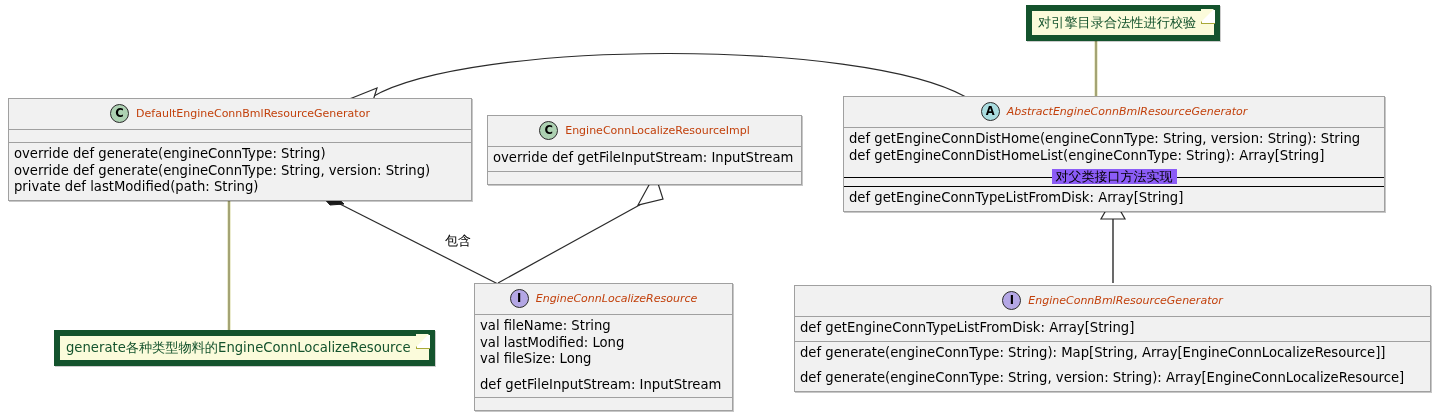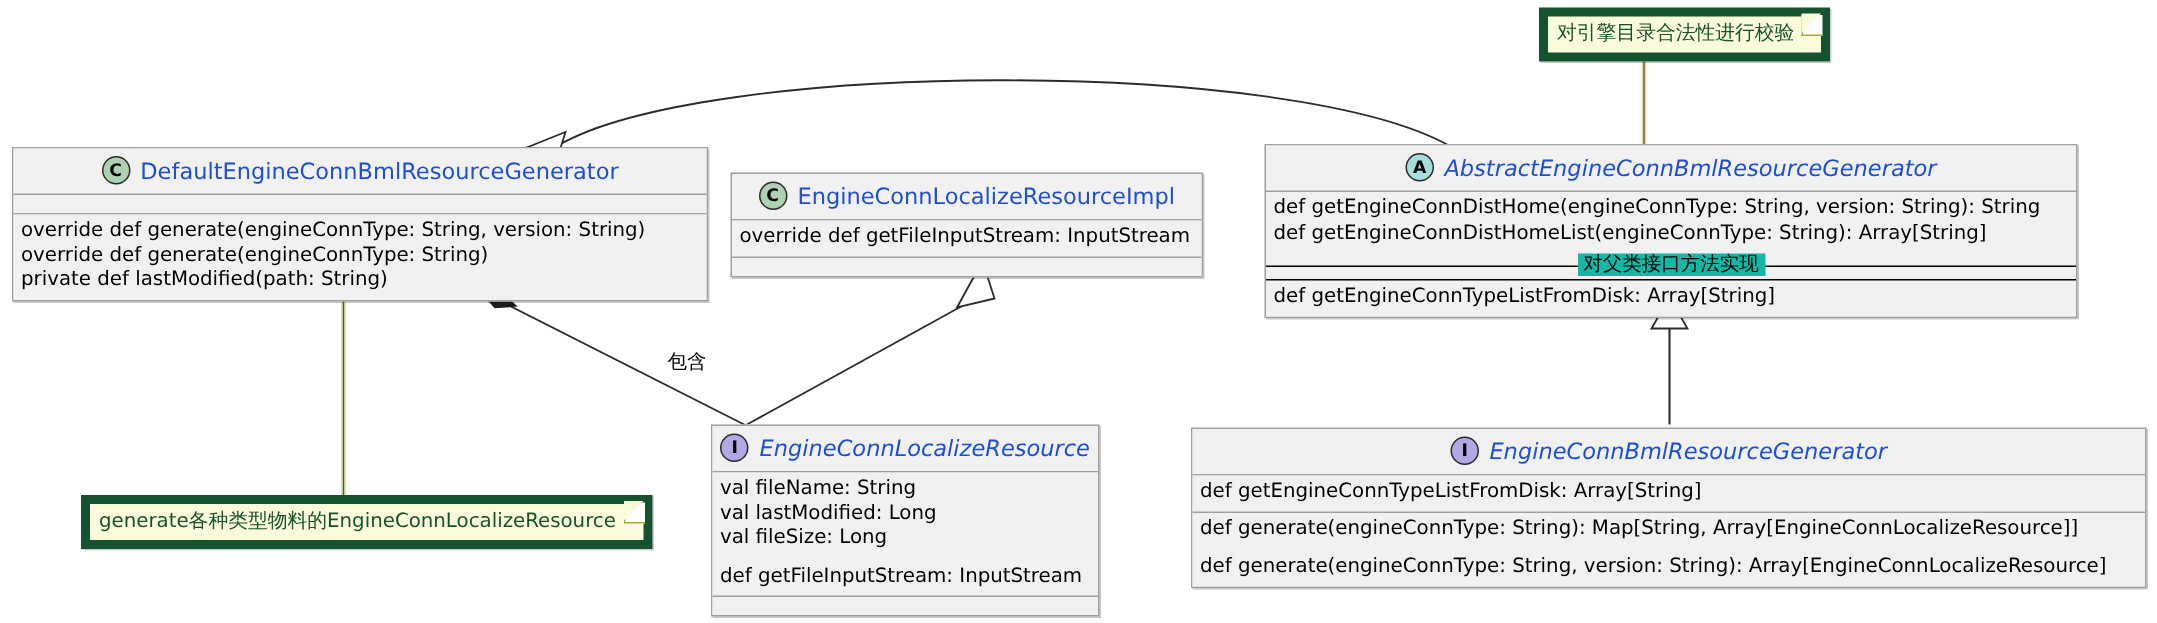--- a/index.html
+++ b/index.html
@@ -37,22 +37,22 @@
   .uml-header {
     display: flex;
     align-items: center;
     justify-content: center;
     gap: 7px;
     padding: 5px 10px 6px 10px;
     border-bottom: 1px solid #a0a0a0;
     background: #f1f1f1;
   }
   .uml-title {
-    font-size: 15px;
-    color: #1d4ed8;
+    font-size: 11px;
+    color: #c2410c;
     white-space: nowrap;
   }
   .uml-title.italic { font-style: italic; }
 
   .stereo {
     width: 17px;
     height: 17px;
     border-radius: 50%;
     display: inline-flex;
     align-items: center;
@@ -88,21 +88,21 @@
     position: relative;
     text-align: center;
     font-size: 13px;
     color: #000000;
     background: #f1f1f1;
     border-bottom: 1px solid #000000;
     padding: 1px 0 2px 0;
     line-height: 15px;
   }
   .sep-label .sep-text {
-    background: #14b8a6;
+    background: #8b5cf6;
     padding: 0 4px;
     position: relative;
     z-index: 2;
   }
   .sep-label::before {
     content: "";
     position: absolute;
     left: 0; right: 0;
     top: 50%;
     border-top: 1px solid #000000;
@@ -177,22 +177,22 @@
 
   <div class="edge-label" style="left:411px; top:232px;margin-left:34px;">包含</div>
 
   <div class="uml-box" style="left:8px; top:98px; width:464px;">
     <div class="uml-header">
       <span class="stereo cls">C</span>
       <span class="uml-title">DefaultEngineConnBmlResourceGenerator</span>
     </div>
     <div class="uml-compartment empty"></div>
     <div class="uml-compartment">
+      <div class="uml-line">override def generate(engineConnType: String)</div>
       <div class="uml-line">override def generate(engineConnType: String, version: String)</div>
-      <div class="uml-line">override def generate(engineConnType: String)</div>
       <div class="uml-line">private def lastModified(path: String)</div>
     </div>
   </div>
 
   <div class="uml-box" style="left:487px; top:115px; width:315px;">
     <div class="uml-header">
       <span class="stereo cls">C</span>
       <span class="uml-title">EngineConnLocalizeResourceImpl</span>
     </div>
     <div class="uml-compartment">

